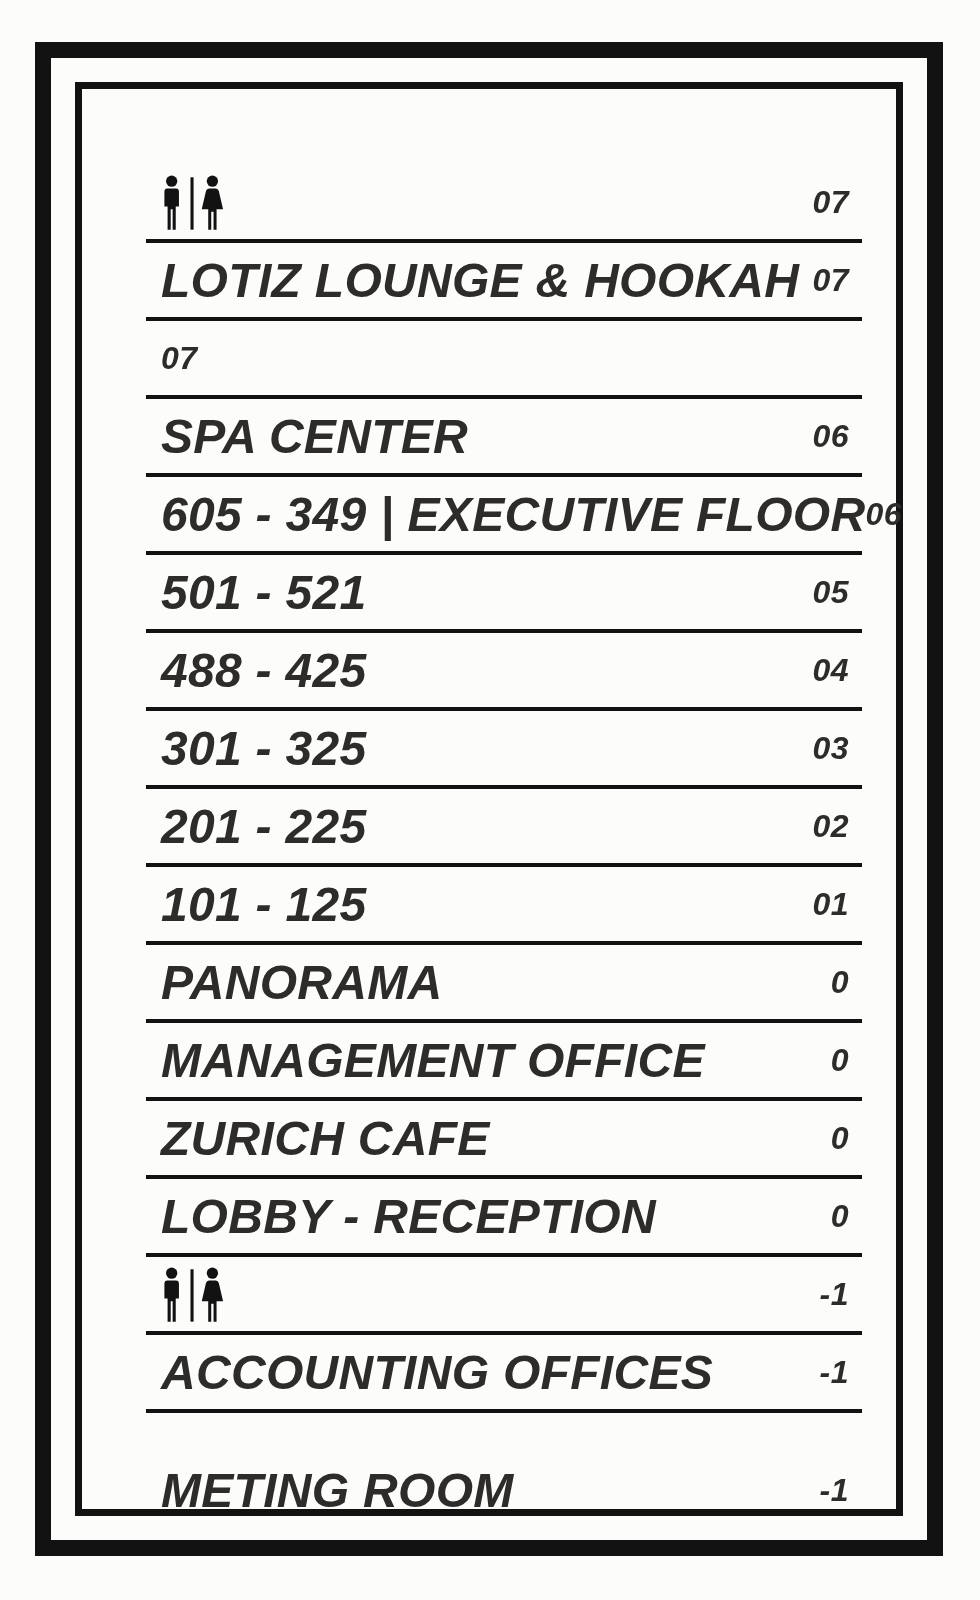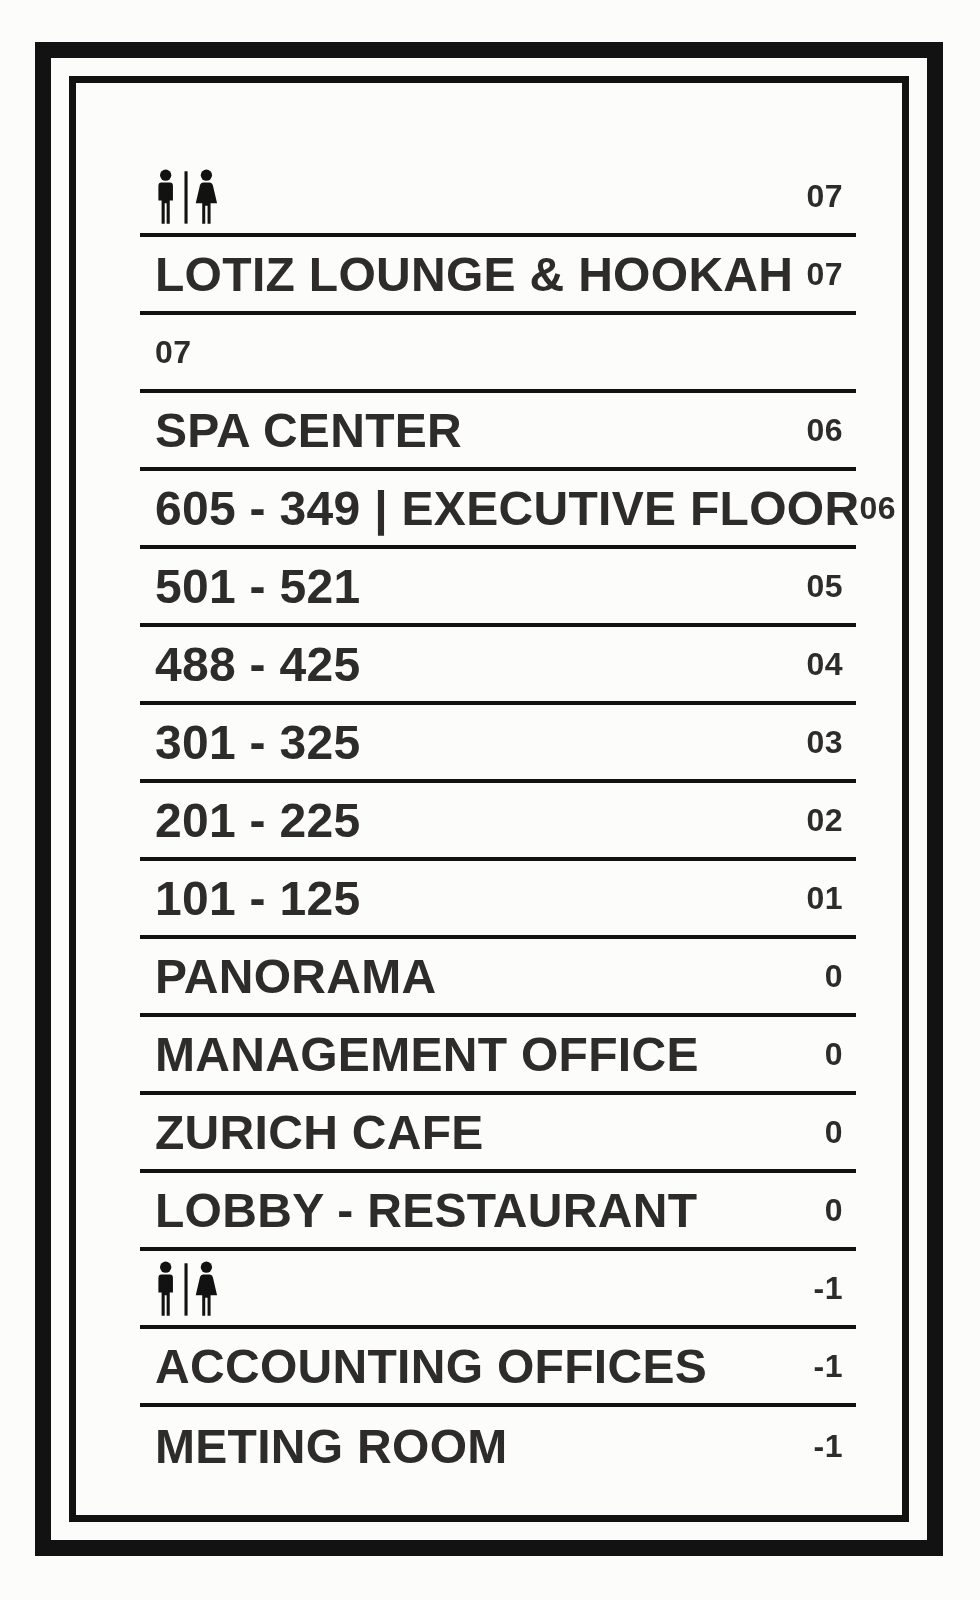--- a/index.html
+++ b/index.html
@@ -13,39 +13,40 @@
     height: 1600px;
     position: relative;
     background: var(--bg);
     font-family: "Liberation Sans", "DejaVu Sans", sans-serif;
     overflow: hidden;
   }
   .frame-outer {
     position: absolute;
     left: 35px; top: 42px; right: 37px; bottom: 44px;
     border: 16px solid var(--ink);
-    padding: 18px;
+    padding: 24px;
+    font-style: italic;
   }
   .frame-inner {
     width: 100%; height: 100%;
     box-sizing: border-box;
     border: 7px solid var(--ink);
     padding: 76px 0 0 64px;
   }
   .rows { width: 716px; }
   .row {
     box-sizing: border-box;
     display: flex;
     align-items: center;
     justify-content: space-between;
     height: 78px;
     border-bottom: 4px solid var(--ink);
     padding: 0 13px 0 15px;
   }
-  .row:last-child { border-bottom: none; }
+  .row:last-child { border-bottom: none; margin-top: 38px; }
   .label {
     font-size: 48px;
     font-weight: 700;
     color: var(--text);
     letter-spacing: 0.3px;
     white-space: nowrap;
   }
   .floor {
     font-size: 32px;
     font-weight: 700;
@@ -148,21 +149,21 @@
     <span class="floor">0</span>
   </div>
 
   <div class="row">
     <span class="label">ZURICH CAFE</span>
 
     <span class="floor">0</span>
   </div>
 
   <div class="row">
-    <span class="label">LOBBY - RESTAURANT</span>
+    <span class="label">LOBBY - RECEPTION</span>
 
     <span class="floor">0</span>
   </div>
 
   <div class="row">
 
     <svg class="wc-icon" viewBox="0 0 66 56" xmlns="http://www.w3.org/2000/svg" aria-hidden="true">
       <g>
         <circle cx="11" cy="6" r="5.8"></circle>
         <path d="M6.5 13.5 L15.5 13.5 Q18.5 13.5 18.5 17 L18.5 32 L15.2 32 L15.2 56 L12 56 L12 35 L10 35 L10 56 L6.8 56 L6.8 32 L3.5 32 L3.5 17 Q3.5 13.5 6.5 13.5 Z"></path>

